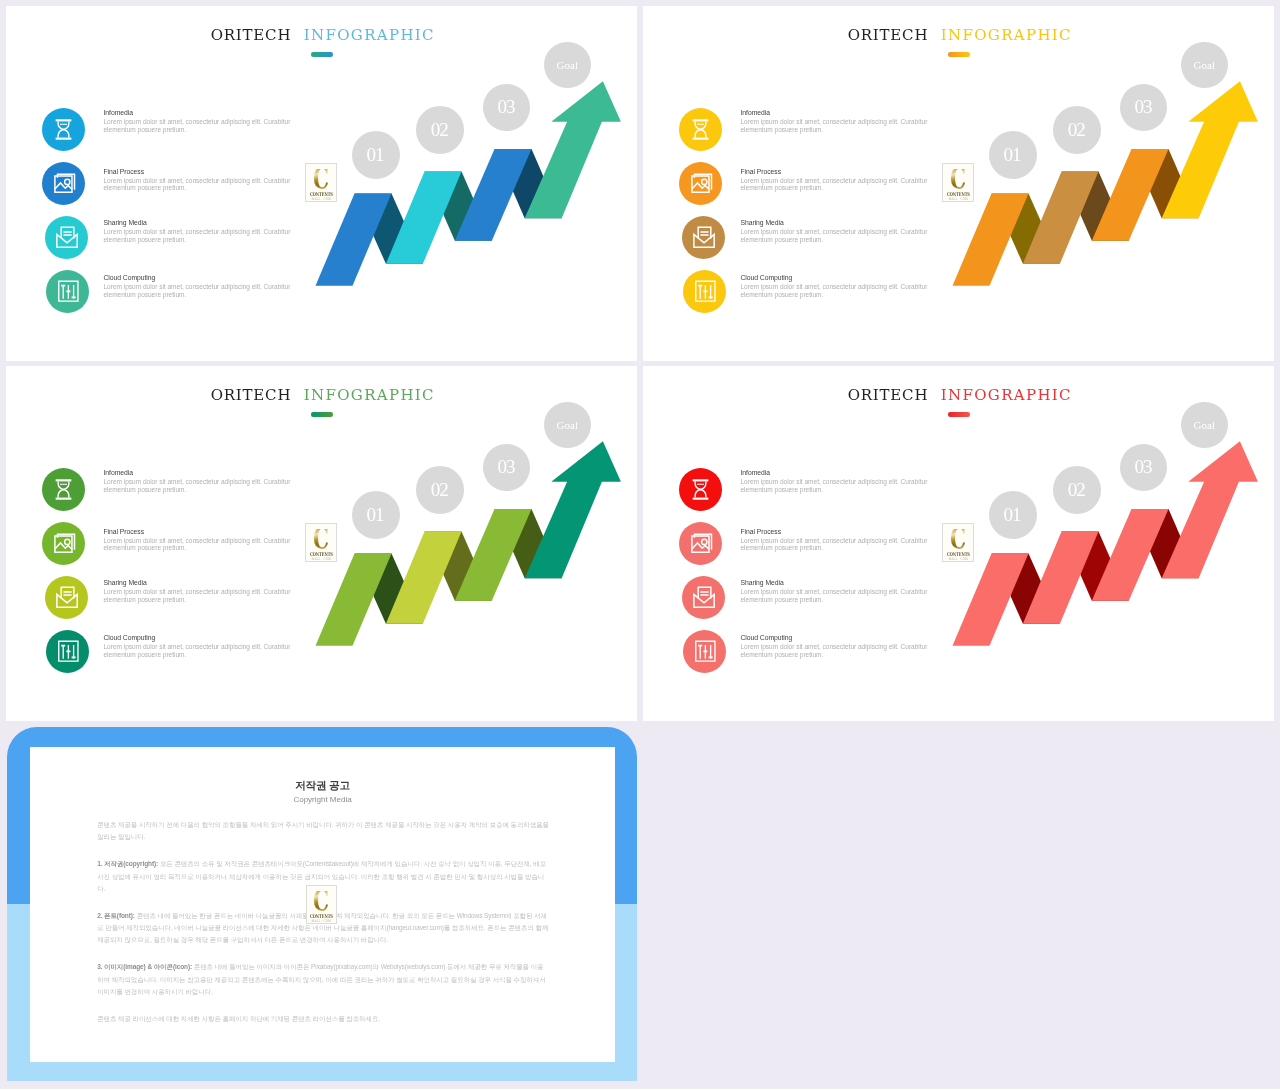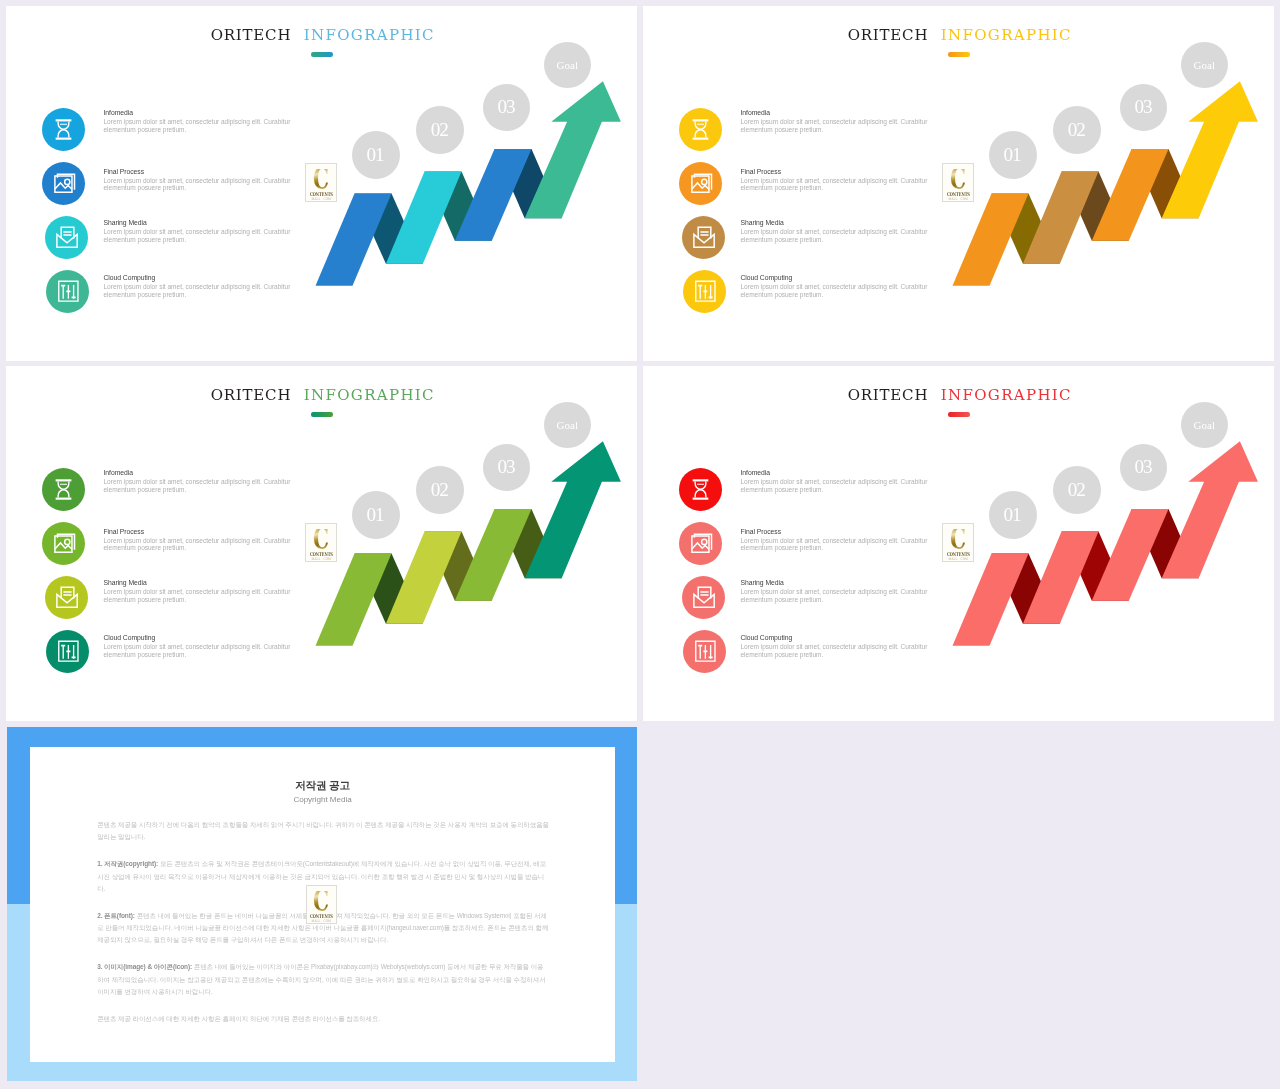--- a/index.html
+++ b/index.html
@@ -41,21 +41,21 @@
         display:flex;flex-direction:column;align-items:center;}
   .logo .lc{font-family:"DejaVu Serif",serif;font-weight:700;font-size:28px;line-height:21px;
             margin-top:5.1px;transform:scaleX(.72) scaleY(1.03);
             background:linear-gradient(175deg,#c7ae54 0%,#d8c27a 14%,#f2e6b6 26%,#a98b25 52%,#8a6c12 72%,#c5ab51 90%,#e4d591 100%);
             -webkit-background-clip:text;background-clip:text;color:transparent;}
   .logo .l1{font-family:"DejaVu Serif",serif;font-size:5.2px;font-weight:700;color:#6a5a2c;
             letter-spacing:-.1px;margin-top:.7px;transform:scaleY(1.0) scaleX(.70)}
   .logo .l2{font-family:"DejaVu Serif",serif;font-size:3.4px;color:#c0b48f;letter-spacing:.2px;margin-top:.6px;transform:scaleX(.8)}
 
   
-  .cpouter{position:absolute;inset:0;background:#4ba3f2;}
+  .cpouter{position:absolute;inset:0;background:#4ba3f2;border-radius:30px;}
   .cpouter .band{position:absolute;left:0;right:0;background:#a9dcfb}
   .cpinner{position:absolute;left:23.5px;top:19.6px;width:584.5px;height:315.3px;background:#fff;}
   .cpttl{text-align:center;font-size:10.7px;font-weight:700;color:#3f3f3f;margin-top:31.8px;letter-spacing:-.3px;line-height:12px}
   .cpsub{text-align:center;font-size:8.1px;color:#8e8e8e;margin-top:4.6px;letter-spacing:-.05px;line-height:9px}
   .cpbody{position:absolute;left:66.9px;top:72.1px;width:452px;font-size:6.5px;line-height:12.25px;color:#bcbcbc;letter-spacing:-.1px}
   .cpbody p{margin-bottom:14.8px}
   .cpbody b{color:#8f8f8f;font-weight:700}
   .cplogo{position:absolute;left:298.85px;top:157.6px;width:31.6px;height:39.3px;}
 </style>
 </head>

